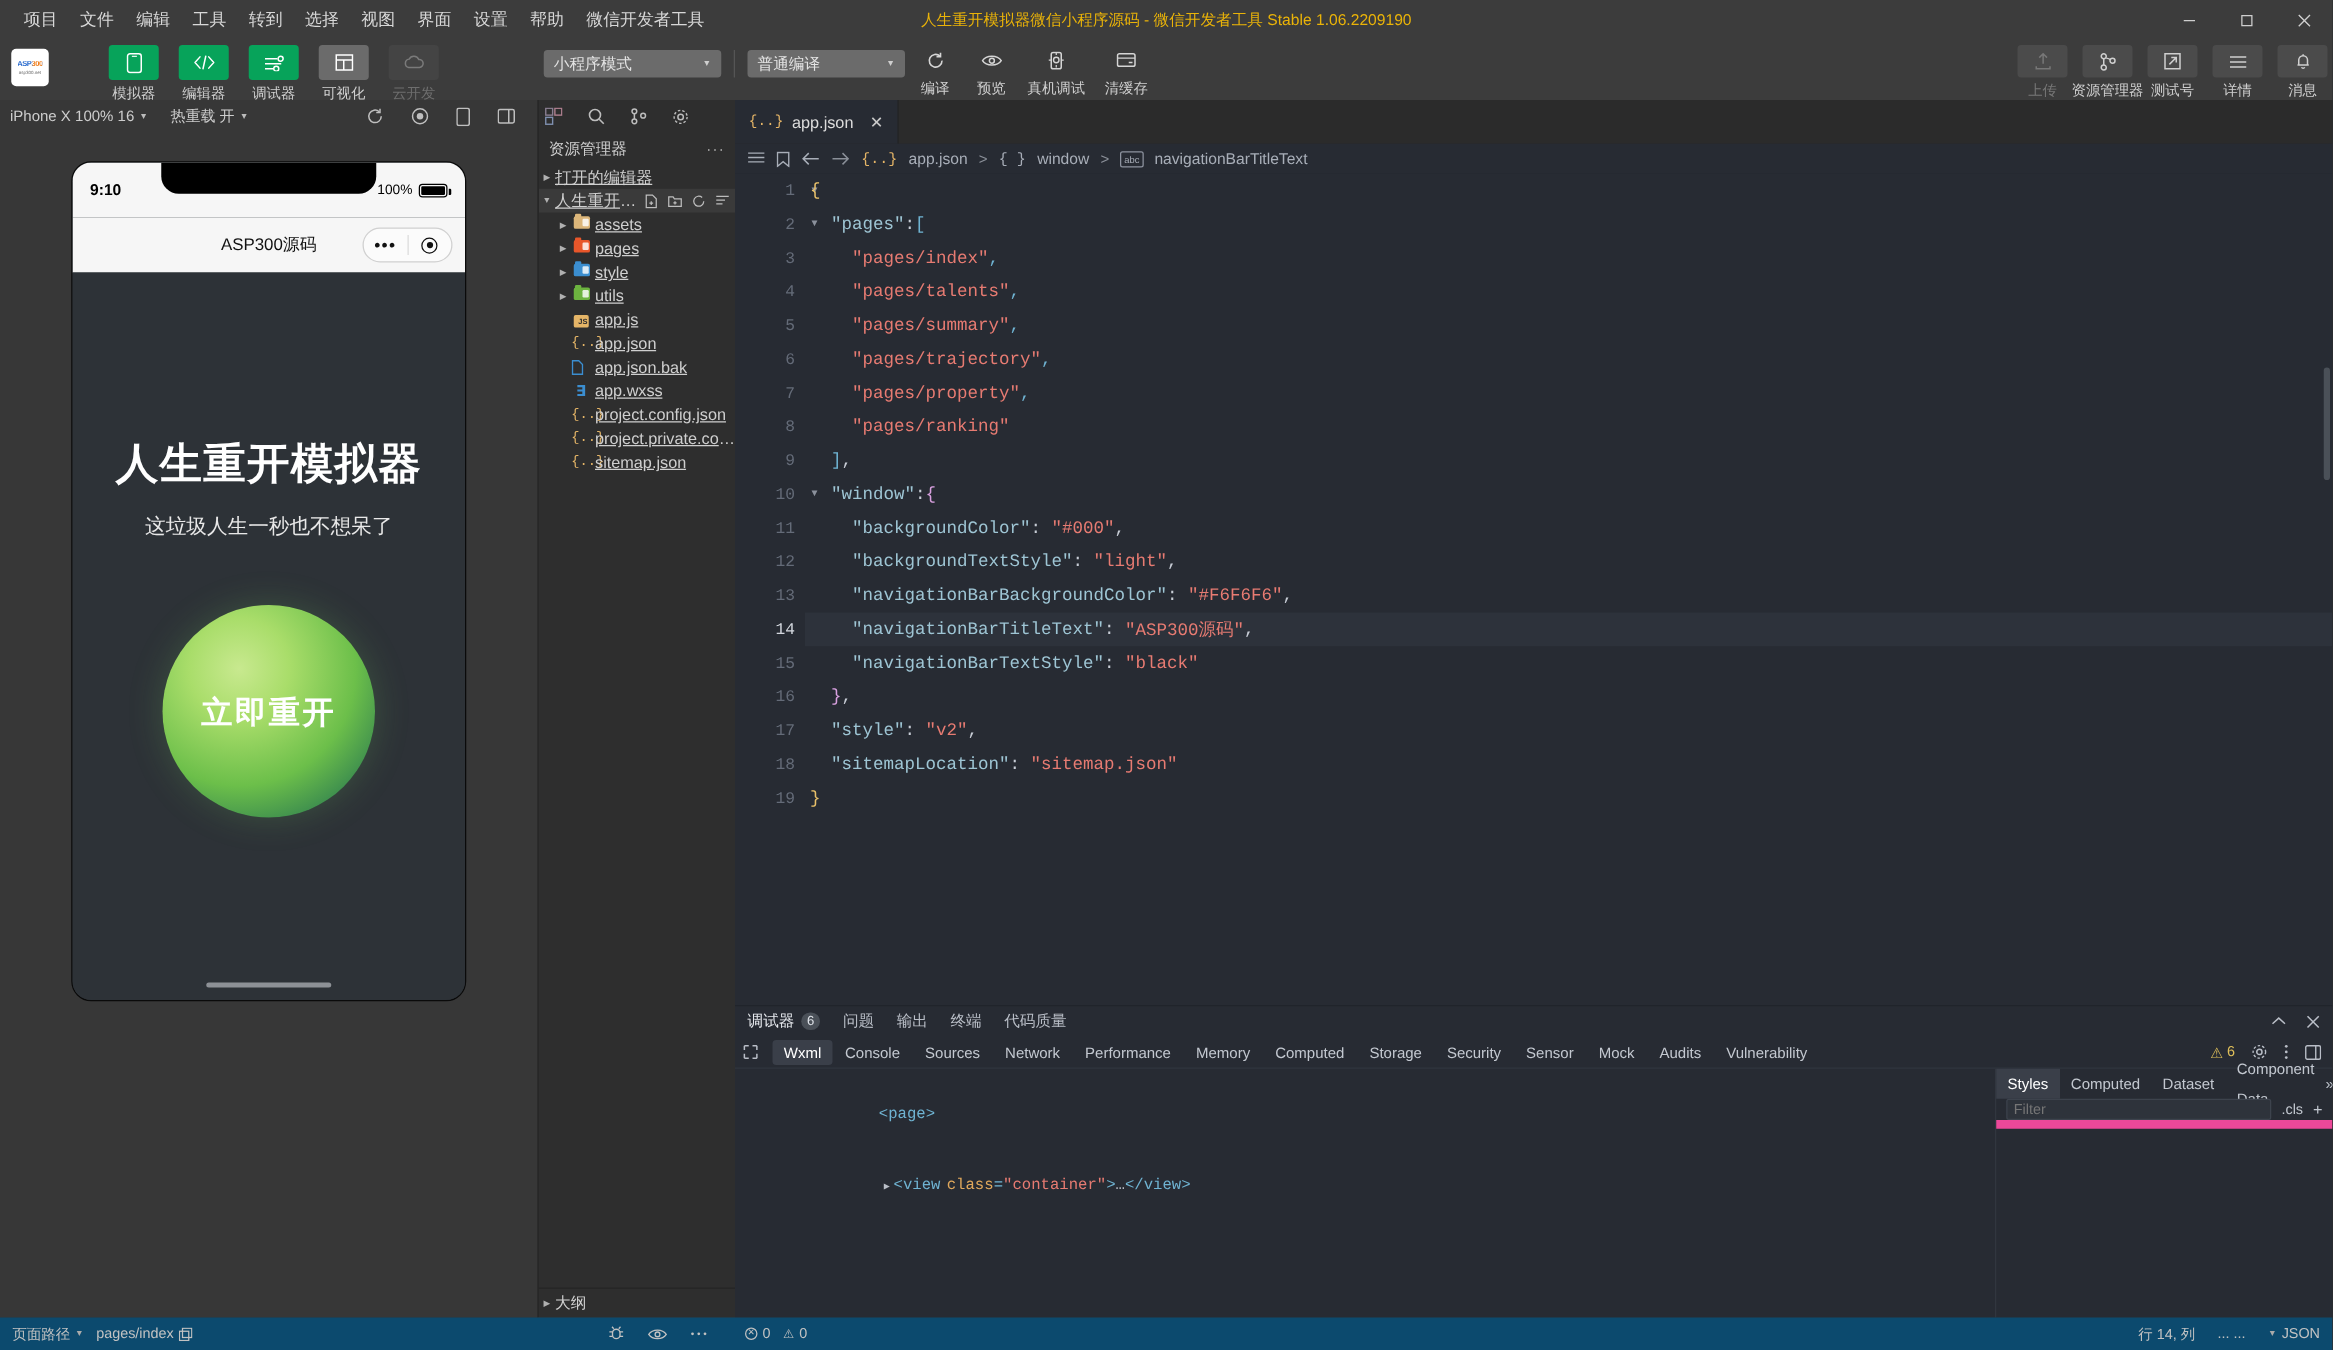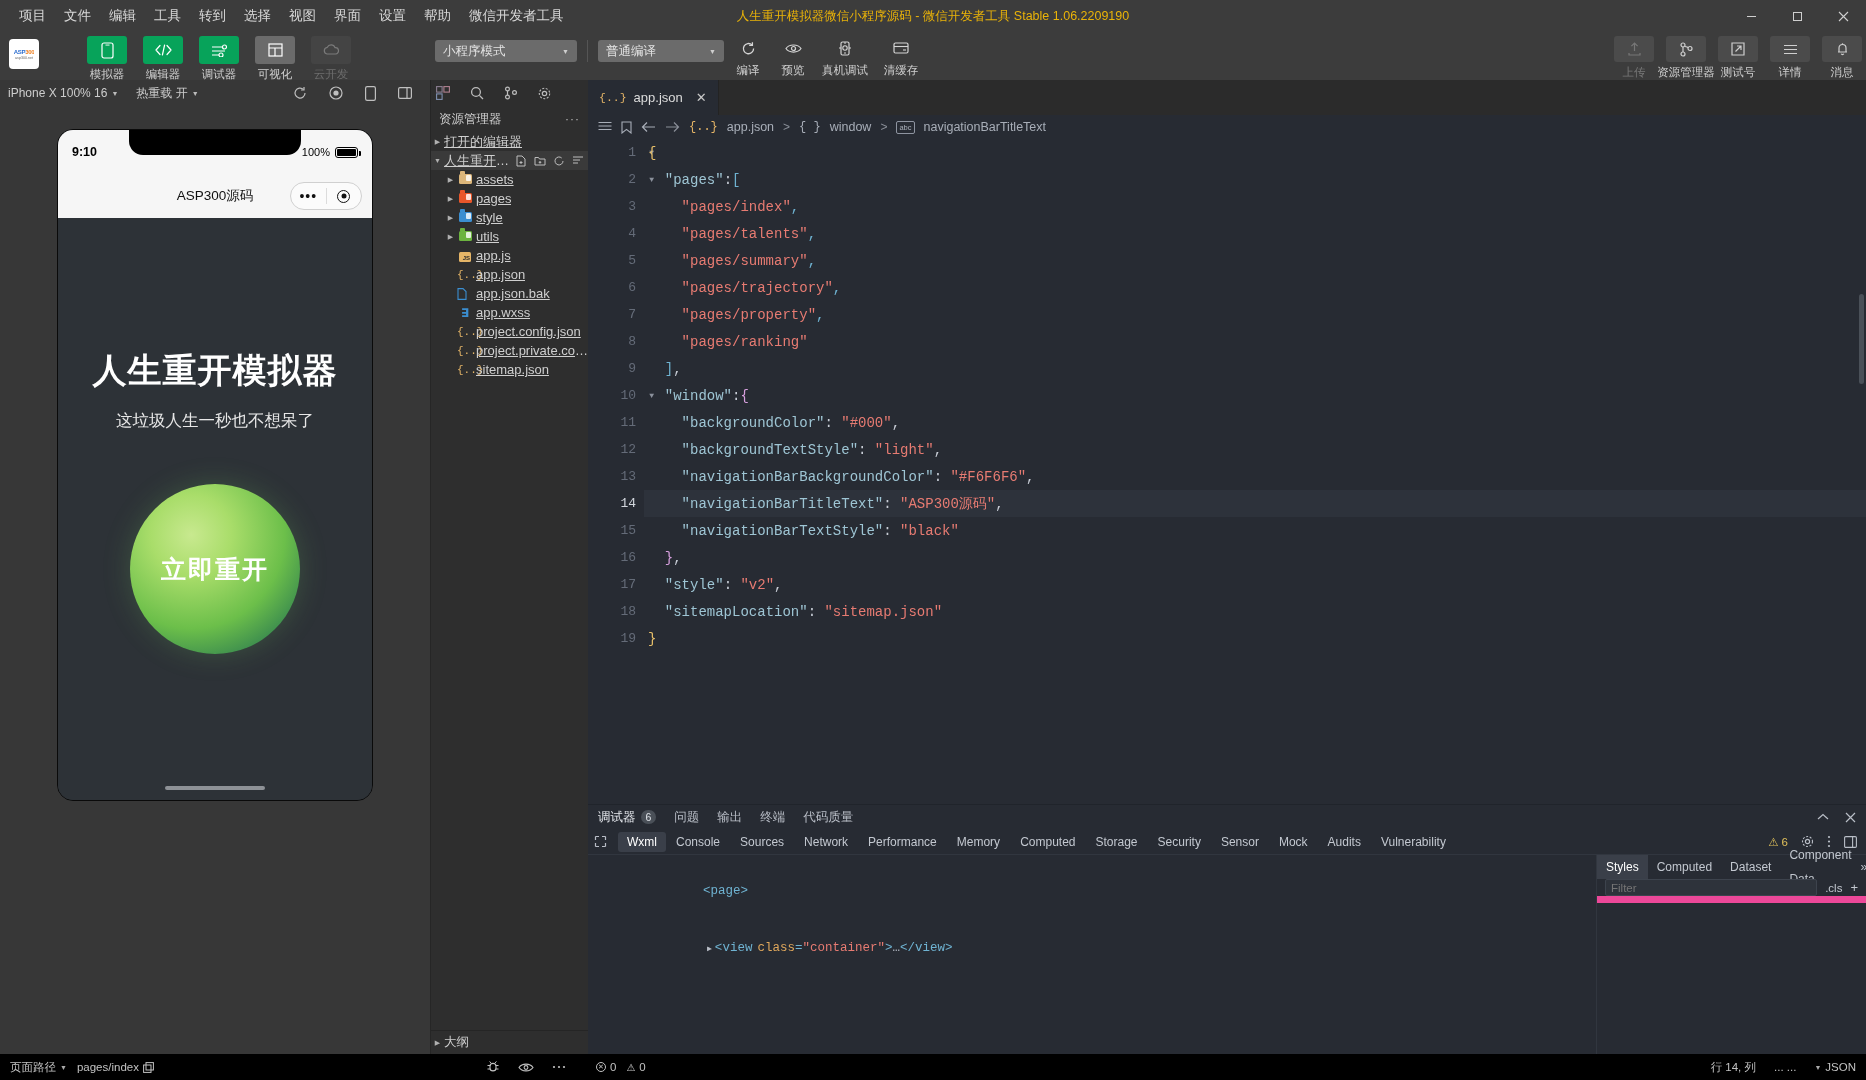--- a/index.html
+++ b/index.html
@@ -259,21 +259,21 @@
   .filter-row { height: 24px; display: flex; align-items: center; gap: 8px; padding: 0 8px; border-bottom: 7px solid #ec4899; }
   .filter-input {
     flex: 1 1 auto; height: 17px; background: #2e333b; border: 1px solid #3d434d; border-radius: 2px;
     color: #9aa0aa; font-size: 11.5px; padding: 0 5px; outline: none; font-family: inherit;
   }
   .cls-btn { font-size: 11.5px; color: #c3c8d0; }
   .plus-btn { font-size: 13px; color: #c3c8d0; }
 
   
   .statusbar {
-    height: 26px; flex: 0 0 26px; background: #000000; display: flex; align-items: center;
+    height: 26px; flex: 0 0 26px; background: #0c4a6e; display: flex; align-items: center;
     font-size: 11.5px; color: #c2c2c2; padding: 0 10px; gap: 10px;
   }
   .sb-item { display: flex; align-items: center; gap: 4px; white-space: nowrap; }
   .sb-caret { font-size: 7px; color: #aaa; }
   .sb-mid { display: flex; align-items: center; gap: 18px; margin-left: 322px; }
   .sb-errs { display: flex; align-items: center; gap: 10px; margin-left: 20px; }
   .sb-right { margin-left: auto; display: flex; align-items: center; gap: 18px; }
   .circ-x {
     display:inline-block; width:10px; height:10px; border:1px solid #c2c2c2; border-radius:50%;
     font-size:7px; line-height:8px; text-align:center;

